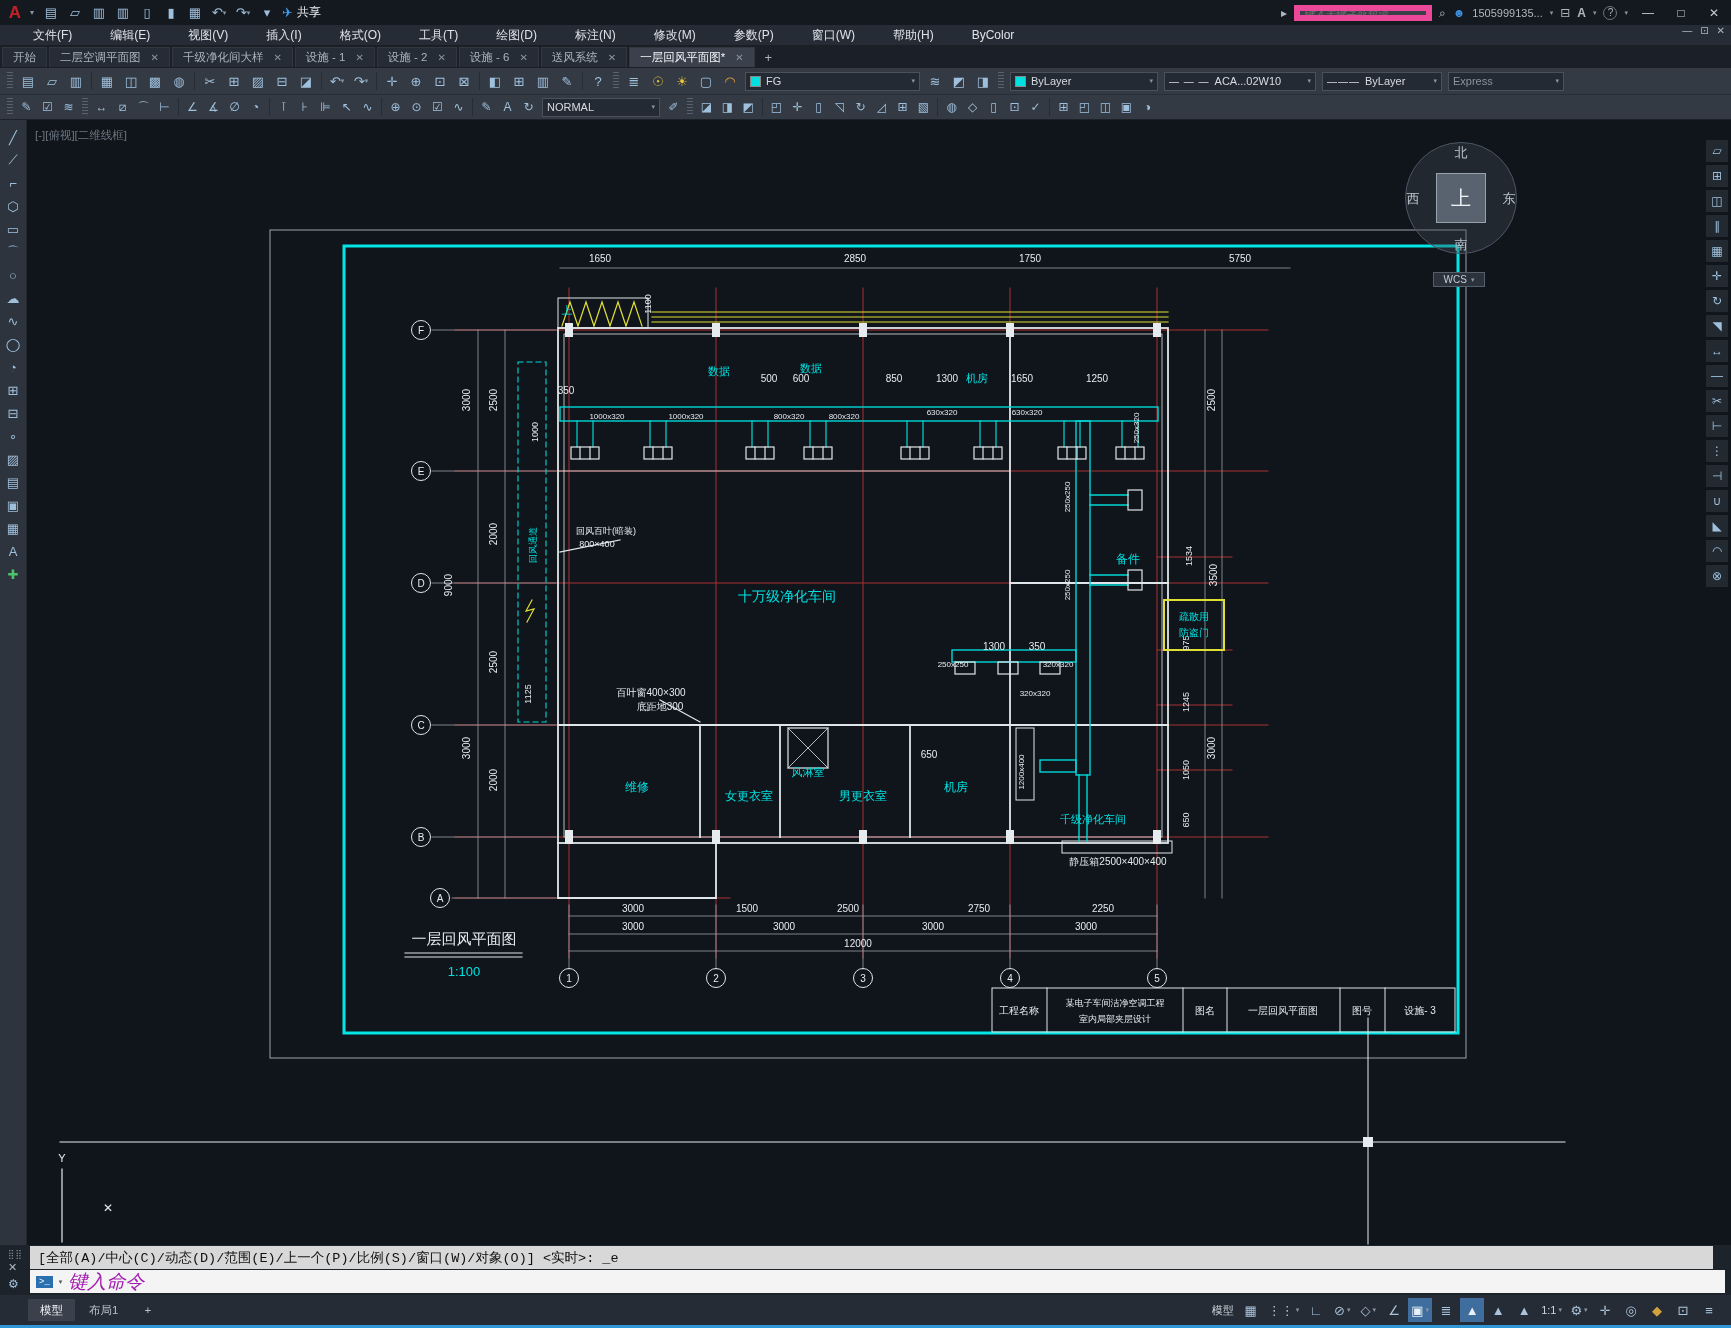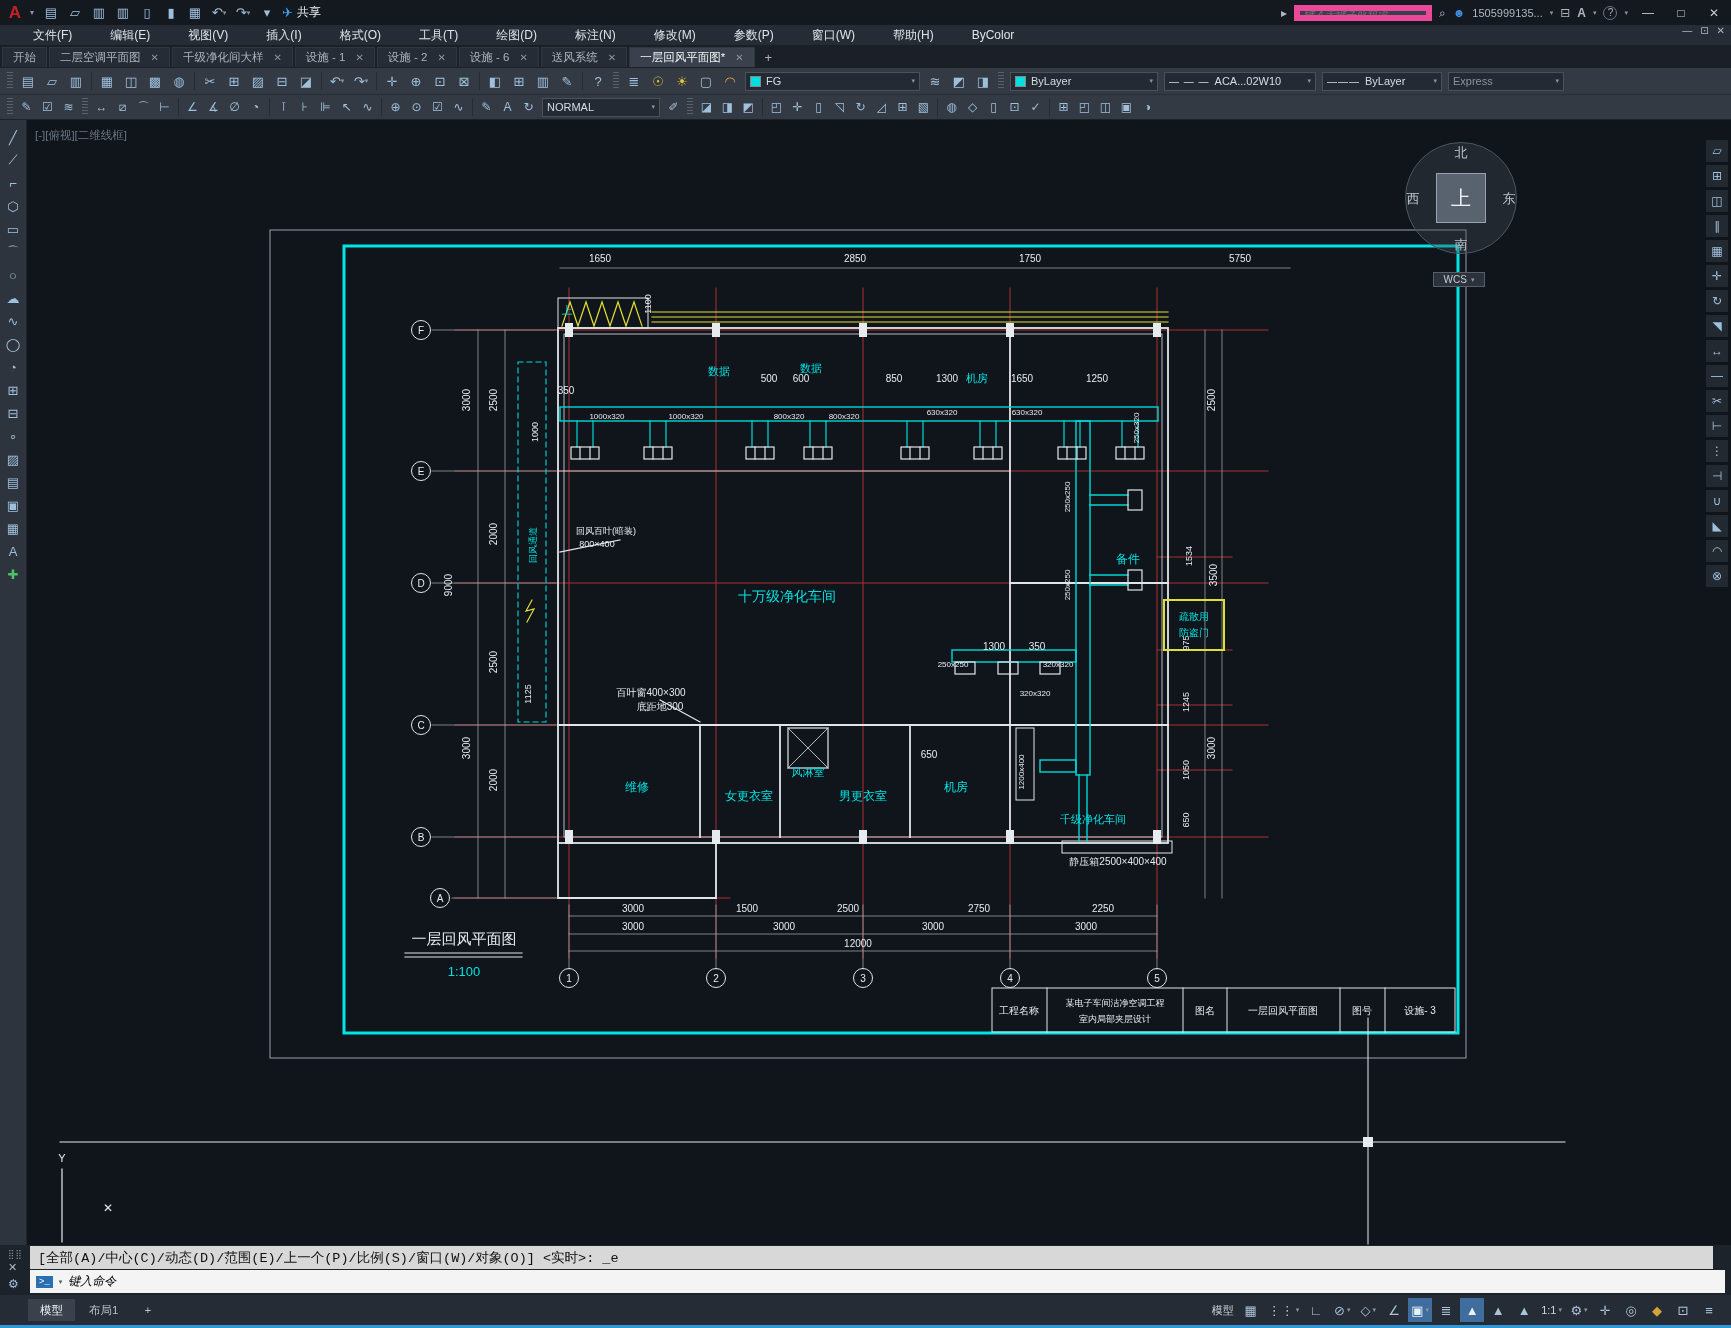--- a/index.html
+++ b/index.html
@@ -76,21 +76,21 @@
   #rightbar { position:absolute; right:2px; top:20px; width:24px; display:flex; flex-direction:column; gap:3px; align-items:center; }
   #rightbar .tbi { width:22px; height:22px; background:rgba(51,58,68,.55); font-size:12px; }
 
   
   #cmdwrap { position:absolute; left:0; right:0; bottom:33px; height:50px; background:#1d232b; }
   #cmd-history { position:absolute; left:30px; right:18px; top:1px; height:23px; background:#d8d8d8; color:#111;
     font-family:"Liberation Mono","DejaVu Sans Mono",monospace; font-size:13.5px; display:flex; align-items:center; padding:0 8px; }
   #cmd-input { position:absolute; left:30px; right:6px; top:25px; height:23px; background:#f4f4f4; display:flex; align-items:center; padding:0 6px; gap:6px; }
   #cmd-prompt-icon { background:#2a6fb0; color:#fff; font-size:9px; padding:1px 3px; font-family:"Liberation Mono",monospace; }
   #cmd-input .dd { color:#555; }
-  #cmd-placeholder { color:#000000; font-size:12px; font-style:italic; }
+  #cmd-placeholder { color:#a21caf; font-size:19px; font-style:italic; }
   #cmd-grip { position:absolute; left:8px; top:4px; width:16px; color:#7c858f; font-size:9px; letter-spacing:1px;}
   #cmd-close { position:absolute; left:8px; top:16px; color:#aeb7c0; font-size:11px; }
   #cmd-wrench { position:absolute; left:8px; top:32px; color:#9fc0dd; font-size:12px; }
 
   
   #statusbar { position:absolute; left:0; right:0; bottom:3px; height:30px; background:#262c35; display:flex; align-items:center; }
   .ltab { height:22px; display:flex; align-items:center; padding:0 12px; color:#b7c0c9; font-size:11.5px; margin-right:2px; }
   .ltab.active { background:#3a414c; color:#f0f4f7; }
   #status-icons { margin-left:auto; display:flex; align-items:center; gap:2px; padding-right:10px; }
   .sti { min-width:24px; height:24px; display:flex; align-items:center; justify-content:center; color:#a9c4dc; font-size:13px; gap:2px; padding:0 3px;}

